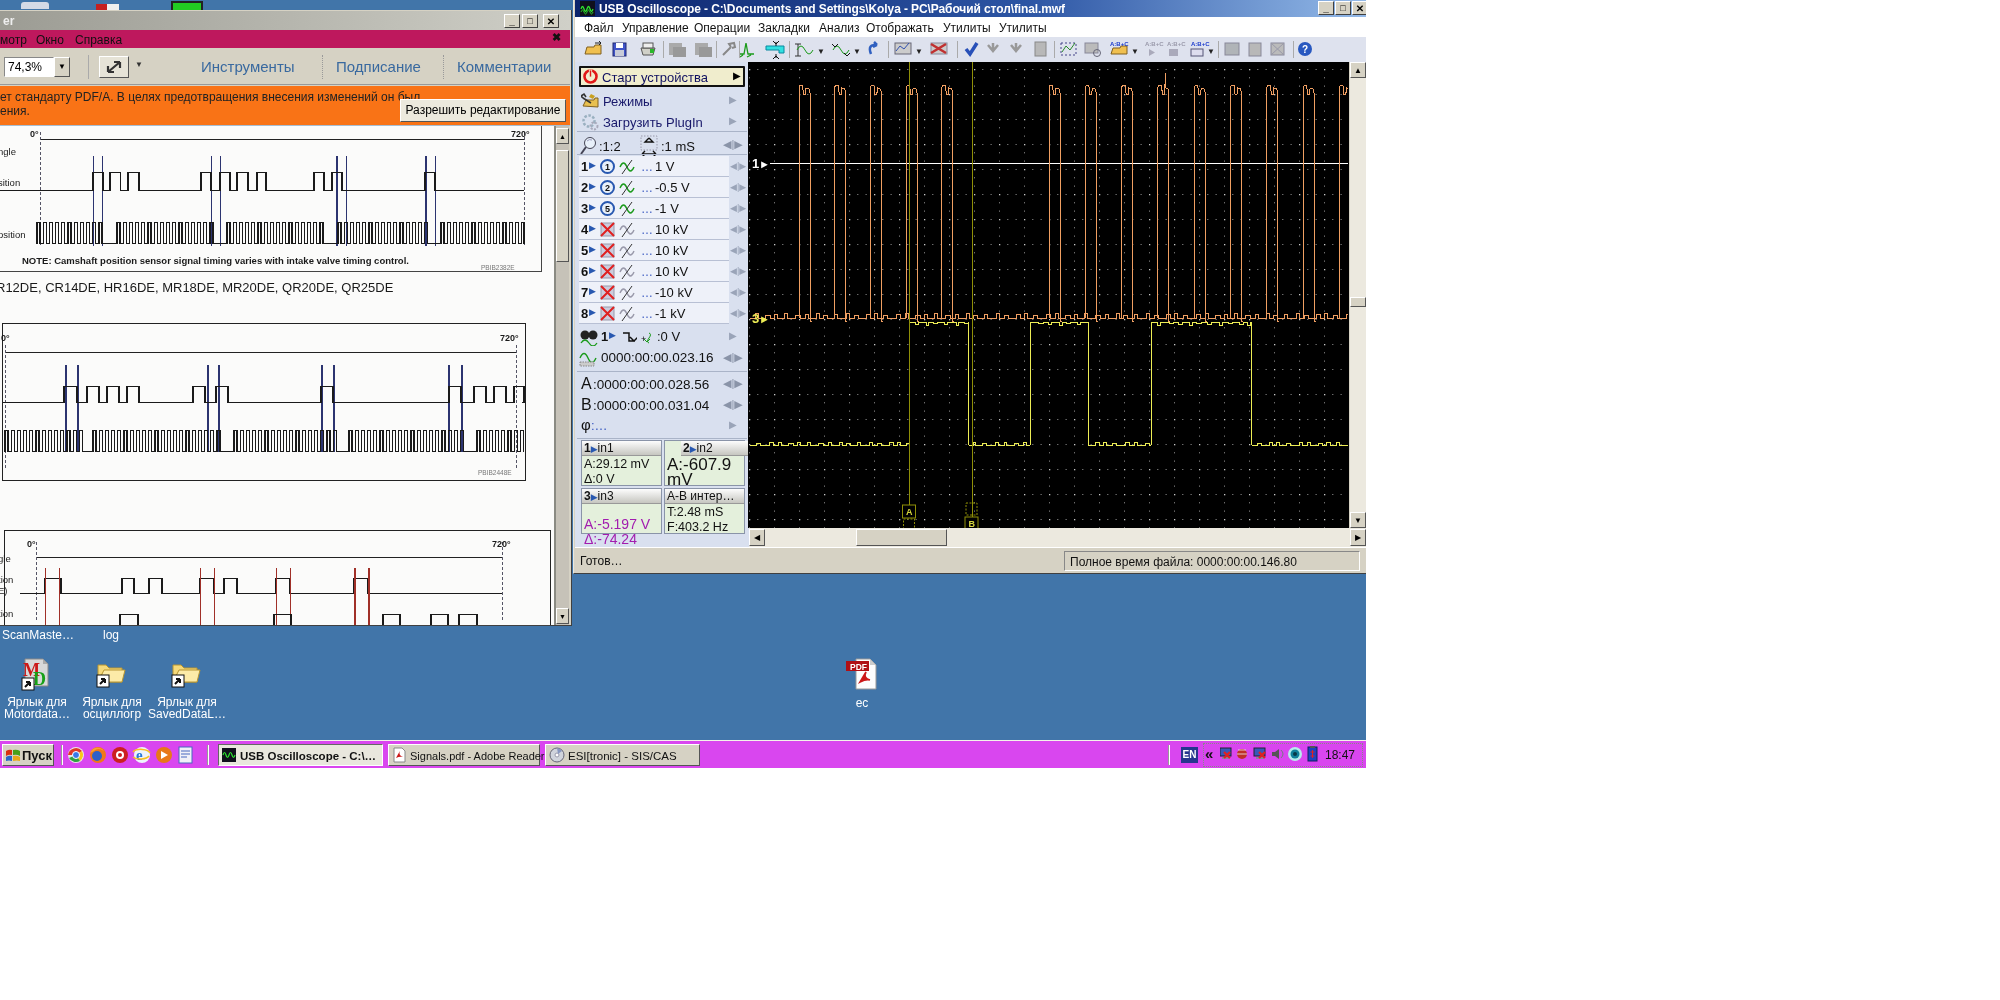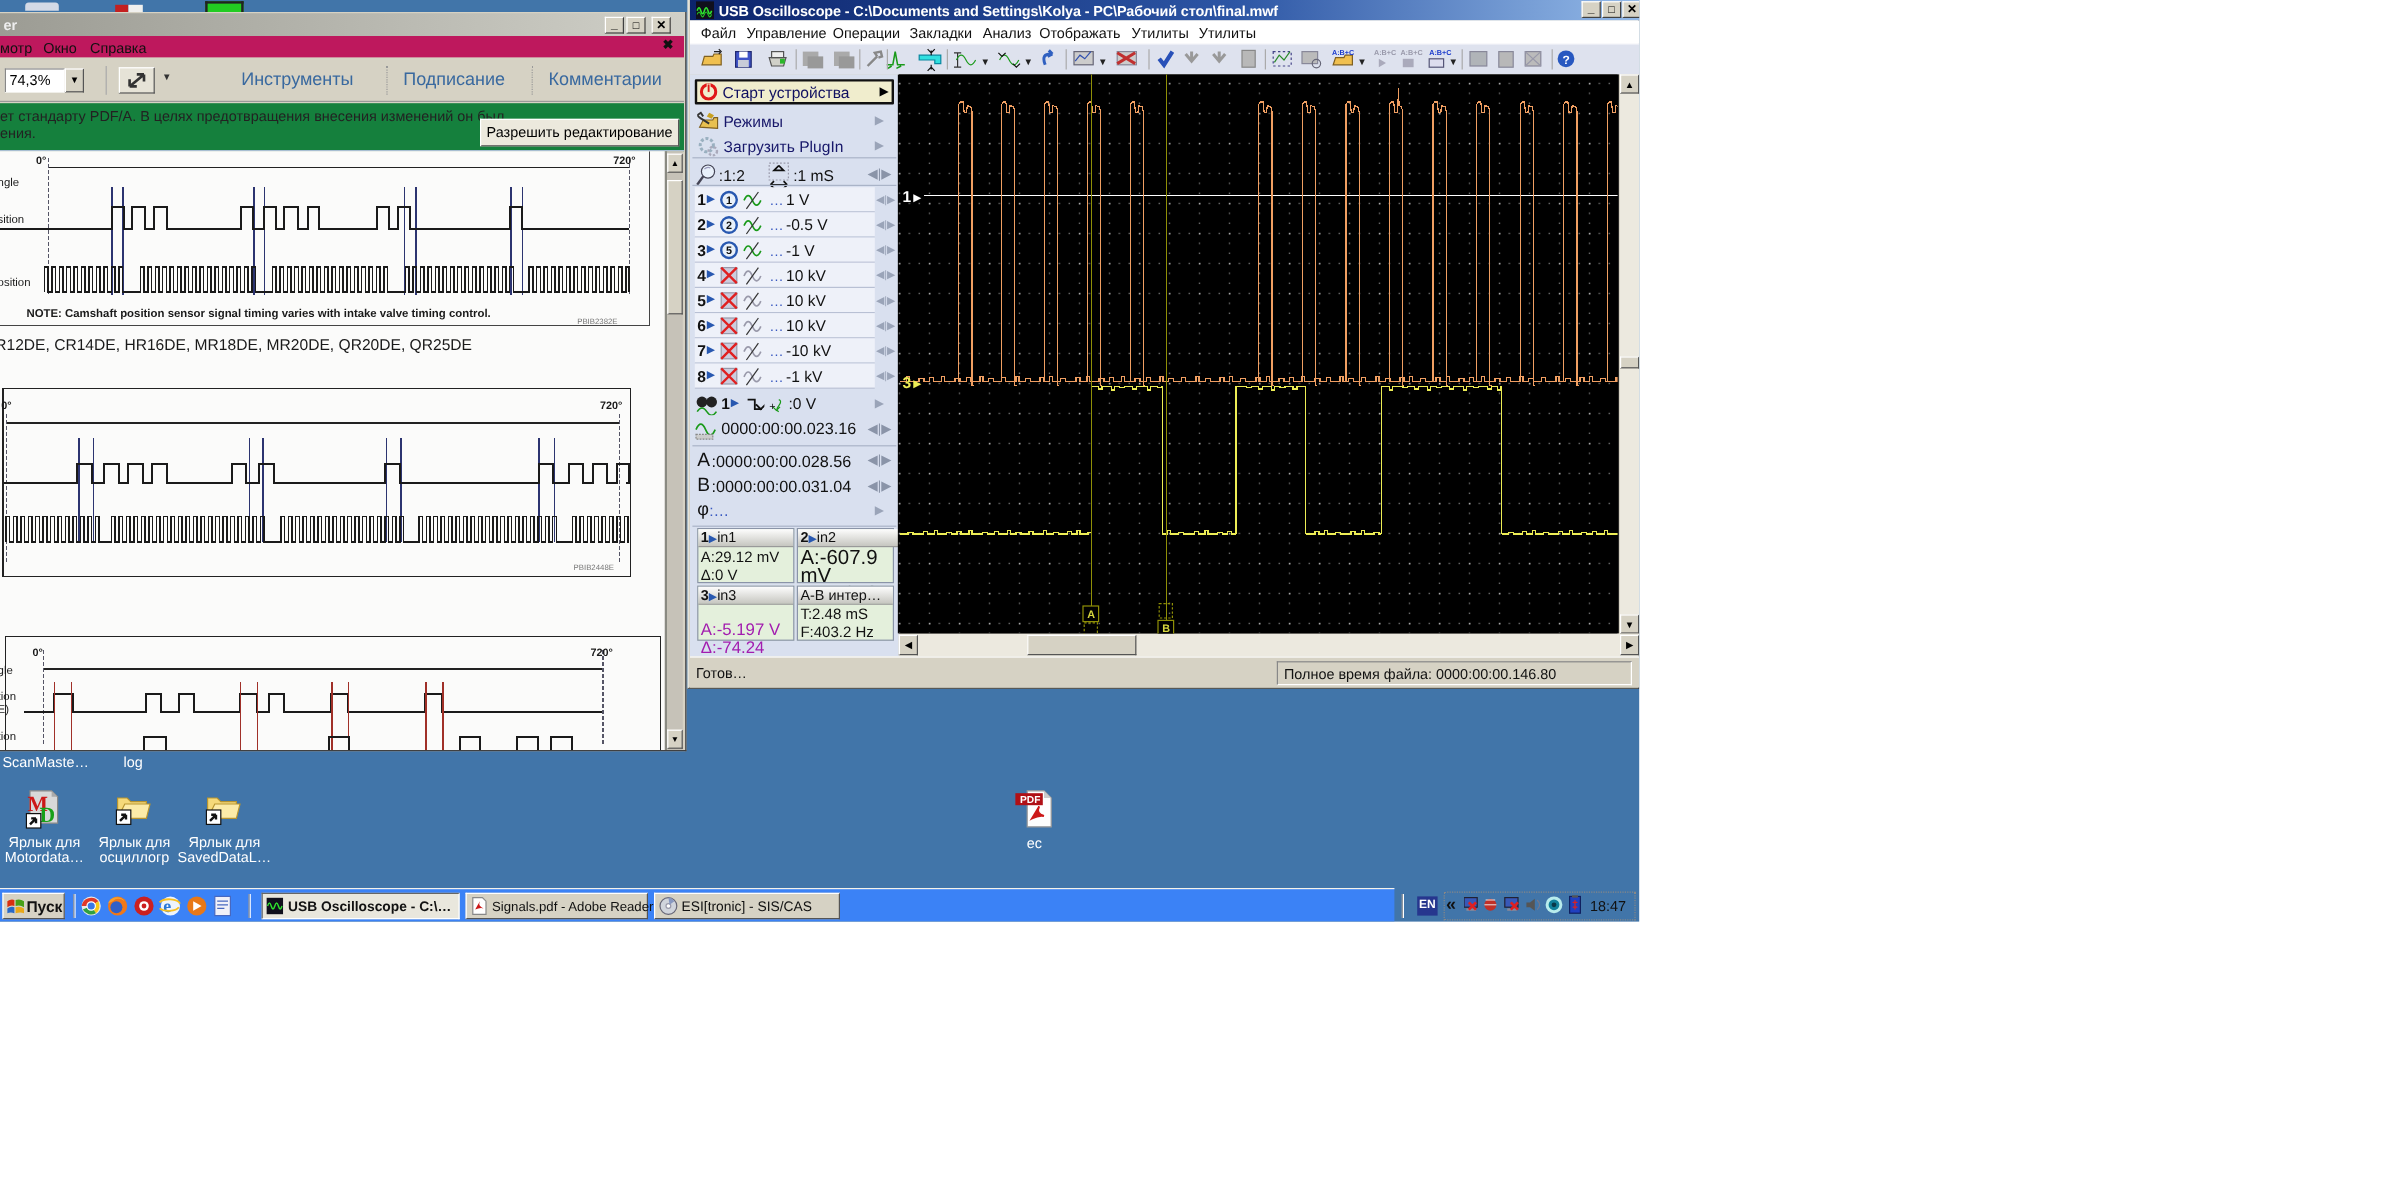--- a/index.html
+++ b/index.html
@@ -40,21 +40,21 @@
           <path d="M6 14 L18 4 M6 14 l6 0 m-6 0 l0 -6 M18 4 l-6 0 m6 0 l0 6" stroke="#333" stroke-width="2.2" fill="none"></path>
         </svg>
     <span class="abs" style="left:135px;top:12px;font-size:8px;color:#333">▼</span>
     <span class="abs" style="left:201px;top:10px;font-size:15px;color:#39699f">Инструменты</span>
     <span class="abs" style="left:336px;top:10px;font-size:15px;color:#39699f">Подписание</span>
     <span class="abs" style="left:457px;top:10px;font-size:15px;color:#39699f">Комментарии</span>
     <div class="abs" style="left:322px;top:7px;width:1px;height:24px;border-left:1px dotted #999"></div>
     <div class="abs" style="left:443px;top:7px;width:1px;height:24px;border-left:1px dotted #999"></div>
   </div>
 
-  <div class="abs" style="left:0;top:76px;width:570px;height:40px;background:#15803d;border-bottom:1px solid #a8bed2">
+  <div class="abs" style="left:0;top:76px;width:570px;height:40px;background:#f97316;border-bottom:1px solid #a8bed2">
     <div class="abs" style="left:0;top:4px;font-size:12px;color:#222;line-height:14px">ет стандарту PDF/A. В целях предотвращения внесения изменений он был<br>ения.</div>
     <div class="abs raised" style="left:400px;top:13px;width:166px;height:23px;font-size:12px;text-align:center;line-height:21px;background:#ece9dd">Разрешить редактирование</div>
   </div>
 
   <div class="abs" style="left:0;top:116px;width:554px;height:499px;background:#fbfbfa;overflow:hidden">
     <svg width="554" height="186" style="position:absolute;left:0;top:0">
 <g stroke="#222" fill="none" stroke-width="1" shape-rendering="crispEdges">
 <path d="M40.5 13.5 L524.5 13.5"></path>
 <path d="M40.5 6 L40.5 120 M524.5 6 L524.5 120" stroke-dasharray="3 2" stroke="#556"></path>
 <path d="M93.5 30 L93.5 120 M102.5 30 L102.5 120 M211.5 30 L211.5 120 M220.5 30 L220.5 120 M337 30 L337 120 M346.5 30 L346.5 120 M426 30 L426 120 M435.5 30 L435.5 120" stroke="#2c3470" stroke-width="1.3"></path>
@@ -408,21 +408,21 @@
           <span class="abs" style="left:16px;top:2px;font-size:13px;color:#3858c0">:…</span>
       <span class="abs" style="left:154px;top:3px;color:#9aa4b8;font-size:10px">▶</span>
     </div>
     <div class="abs" style="left:2px;top:376px;width:170px;height:1px;background:#aab4c8"></div>
 
     <div class="abs" style="left:6px;top:378px;width:81px;height:46px;border:1px solid #8a94a8;background:#e4f0dc">
       <div class="abs" style="left:0;top:0;width:79px;height:15px;background:linear-gradient(180deg,#fdfdfd,#c6c6c0);border-bottom:1px solid #999;font-size:12px;color:#111;padding-left:2px"><b>1</b><span style="color:#2858b0;font-size:9px">▶</span>in1</div>
       <div class="abs" style="left:2px;top:16px;font-size:12.5px;color:#111;line-height:15px">A:29.12 mV<br>Δ:0 V</div>
     </div>
     <div class="abs" style="left:89px;top:378px;width:81px;height:46px;border:1px solid #8a94a8;background:#e4f0dc">
-      <div class="abs" style="left:0;top:0;width:100px;height:15px;background:linear-gradient(180deg,#fdfdfd,#c6c6c0);border-bottom:1px solid #999;font-size:12px;color:#111;padding-left:2px"><b>2</b><span style="color:#2858b0;font-size:9px">▶</span>in2</div>
+      <div class="abs" style="left:16px;top:0;width:100px;height:15px;background:linear-gradient(180deg,#fdfdfd,#c6c6c0);border-bottom:1px solid #999;font-size:12px;color:#111;padding-left:2px"><b>2</b><span style="color:#2858b0;font-size:9px">▶</span>in2</div>
       <div class="abs" style="left:2px;top:16px;font-size:17px;color:#111;line-height:15px">A:-607.9 mV<br>Δ:-4.652 V</div>
     </div>
     <div class="abs" style="left:6px;top:426px;width:81px;height:46px;border:1px solid #8a94a8;background:#e4f0dc">
       <div class="abs" style="left:0;top:0;width:79px;height:15px;background:linear-gradient(180deg,#fdfdfd,#c6c6c0);border-bottom:1px solid #999;font-size:12px;color:#111;padding-left:2px"><b>3</b><span style="color:#2858b0;font-size:9px">▶</span>in3</div>
       <div class="abs" style="left:2px;top:28px;font-size:14px;color:#a21caf;line-height:15px">A:-5.197 V<br>Δ:-74.24 mV</div>
     </div>
     <div class="abs" style="left:89px;top:426px;width:81px;height:46px;border:1px solid #8a94a8;background:#e4f0dc">
       <div class="abs" style="left:0;top:0;width:79px;height:15px;background:linear-gradient(180deg,#fdfdfd,#c6c6c0);border-bottom:1px solid #999;font-size:12px;color:#111;padding-left:2px">А-В интер…</div>
       <div class="abs" style="left:2px;top:16px;font-size:12.5px;color:#111;line-height:15px">T:2.48 mS<br>F:403.2 Hz</div>
     </div>
@@ -509,21 +509,21 @@
 
 <svg class="abs" style="left:846px;top:658px" width="32" height="32" viewBox="0 0 32 32">
 <path d="M10 1 L24 1 L30 7 L30 31 L10 31 Z" fill="#fdfdfd" stroke="#999"></path>
 <path d="M24 1 L24 7 L30 7 Z" fill="#ccc"></path>
 <rect x="0" y="3" width="23" height="10" fill="#b01016"></rect>
 <text x="4" y="11.5" font-size="8.5" font-weight="bold" fill="#fff">PDF</text>
 <path d="M20 14 q-3 5 -6 10 q6 -3 10 -2 q-7 -2 -4 -8 Z" fill="#cc1818" stroke="#cc1818" stroke-width="1.6"></path>
 </svg>
 <div class="abs" style="left:845px;top:696px;width:34px;text-align:center;font-size:12px;color:#fff">ec</div>
 
-<div class="abs" style="left:0;top:740px;width:1162px;height:28px;background:#3b82f6;border-top:1px solid #f4f2ea">
+<div class="abs" style="left:0;top:740px;width:1366px;height:28px;background:#d946ef;border-top:1px solid #f4f2ea">
   <div class="raised abs" style="left:2px;top:3px;width:52px;height:22px">
     <svg class="abs" style="left:3px;top:3px" width="15" height="14" viewBox="0 0 15 14">
       <path d="M0 3 Q3 1 6 2 L6 7 Q3 6 0 8 Z" fill="#d82f10"></path>
       <path d="M7 2 Q11 1 14 3 L14 8 Q11 6 7 7 Z" fill="#48a018"></path>
       <path d="M0 9 Q3 7 6 8 L6 13 Q3 12 0 13 Z" fill="#2868c8"></path>
       <path d="M7 8 Q11 7 14 9 L14 13 Q11 12 7 13 Z" fill="#e8a818"></path>
     </svg>
     <span class="abs" style="left:19px;top:3px;font-size:13px;font-weight:bold;color:#111;white-space:nowrap">Пуск</span>
   </div>
   <div class="abs" style="left:61px;top:4px;width:2px;height:20px;border-left:1px solid #999;border-right:1px solid #fff"></div>

